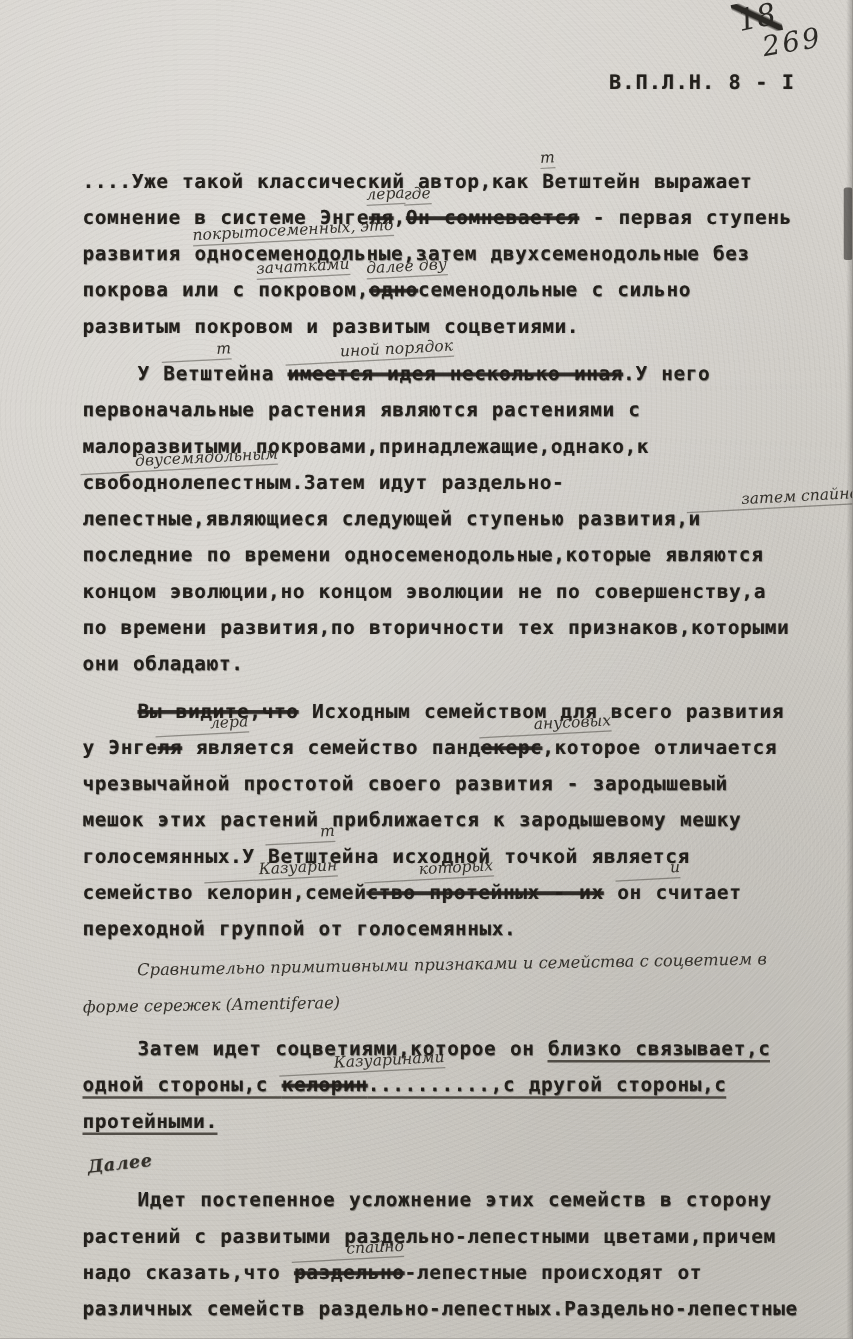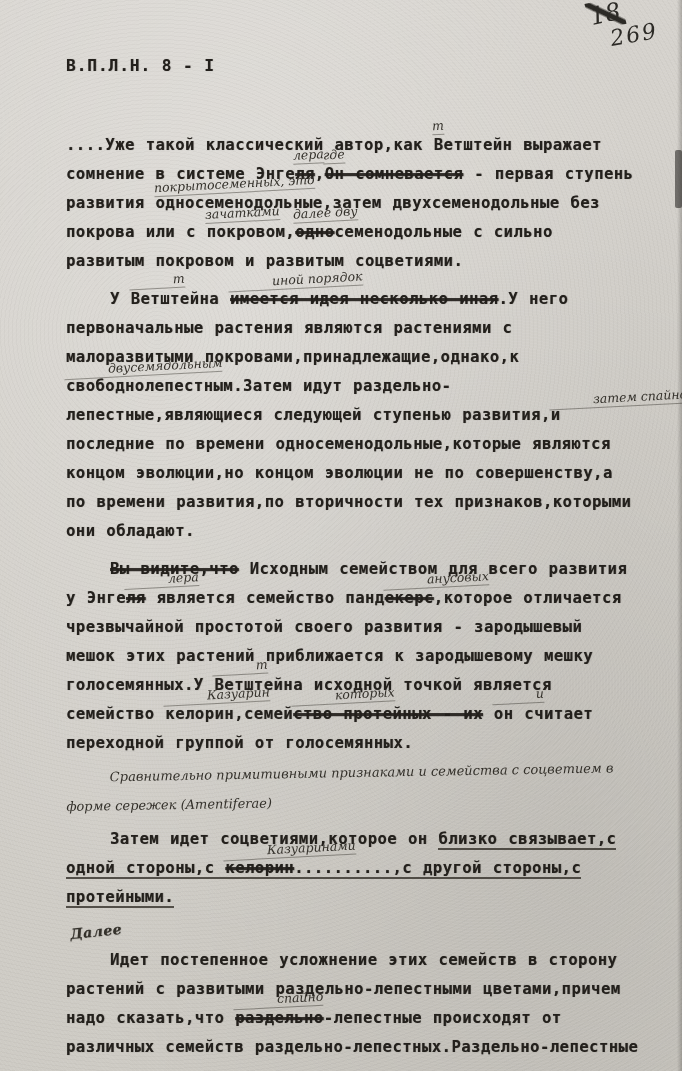--- a/index.html
+++ b/index.html
@@ -23,21 +23,21 @@
     position:absolute;right:0;top:150px;width:7px;height:58px;
     background:rgba(30,28,25,0.55);border-radius:2px;
   }
   .typed{
     font-family:"DejaVu Sans Mono", monospace;
     font-weight:bold;
     color:#23201c;
     text-shadow:0.4px 0.4px 0.7px rgba(25,22,18,0.5);
   }
   .header{
-    display:flex;justify-content:flex-start;
+    display:flex;justify-content:flex-end;
     padding:56px 46px 0 66px;
     font-size:16px;letter-spacing:1px;
   }
   .corner{
     position:absolute;top:0;right:18px;width:90px;height:70px;
     font-family:"DejaVu Serif", serif;font-style:italic;color:#2c2a26;
   }
   .corner .crossed{
     position:absolute;top:0;right:40px;
     font-size:24px;transform:rotate(-12deg);

